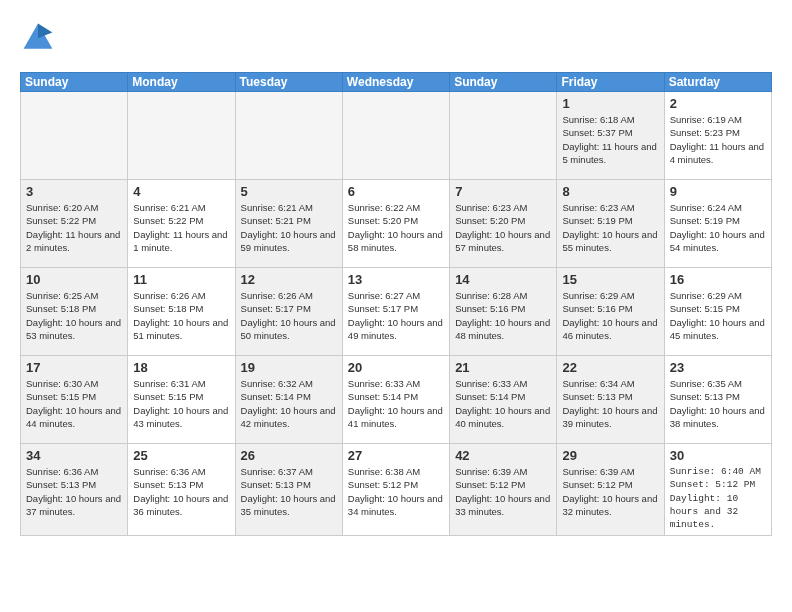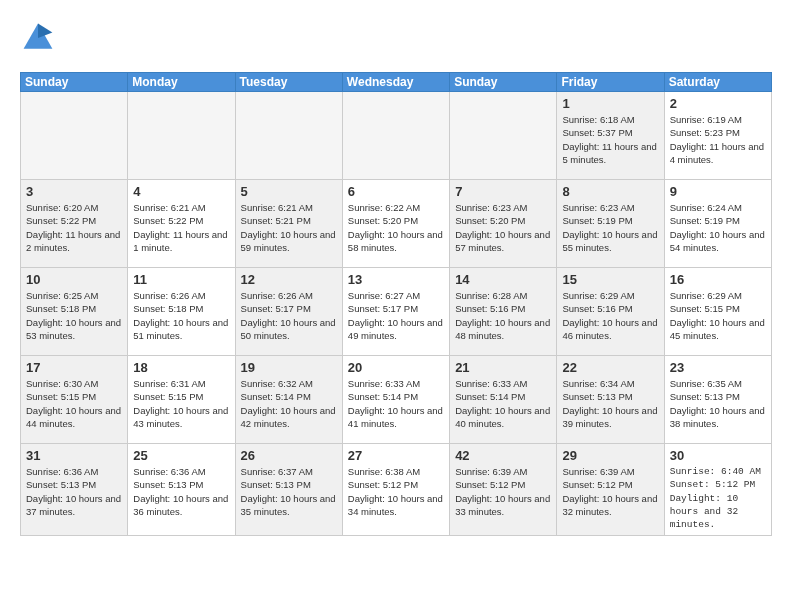--- a/index.html
+++ b/index.html
@@ -272,21 +272,21 @@
         </td>
         <td>
           <div class="day-num">23</div>
           <div class="day-info" style="white-space: pre-line;">Sunrise: 6:35 AM
 Sunset: 5:13 PM
 Daylight: 10 hours and 38 minutes.</div>
         </td>
       </tr>
       <tr>
         <td class="shaded">
-          <div class="day-num">31</div>
+          <div class="day-num">34</div>
           <div class="day-info" style="white-space: pre-line;">Sunrise: 6:36 AM
 Sunset: 5:13 PM
 Daylight: 10 hours and 37 minutes.</div>
         </td>
         <td>
           <div class="day-num">25</div>
           <div class="day-info" style="white-space: pre-line;">Sunrise: 6:36 AM
 Sunset: 5:13 PM
 Daylight: 10 hours and 36 minutes.</div>
         </td>

